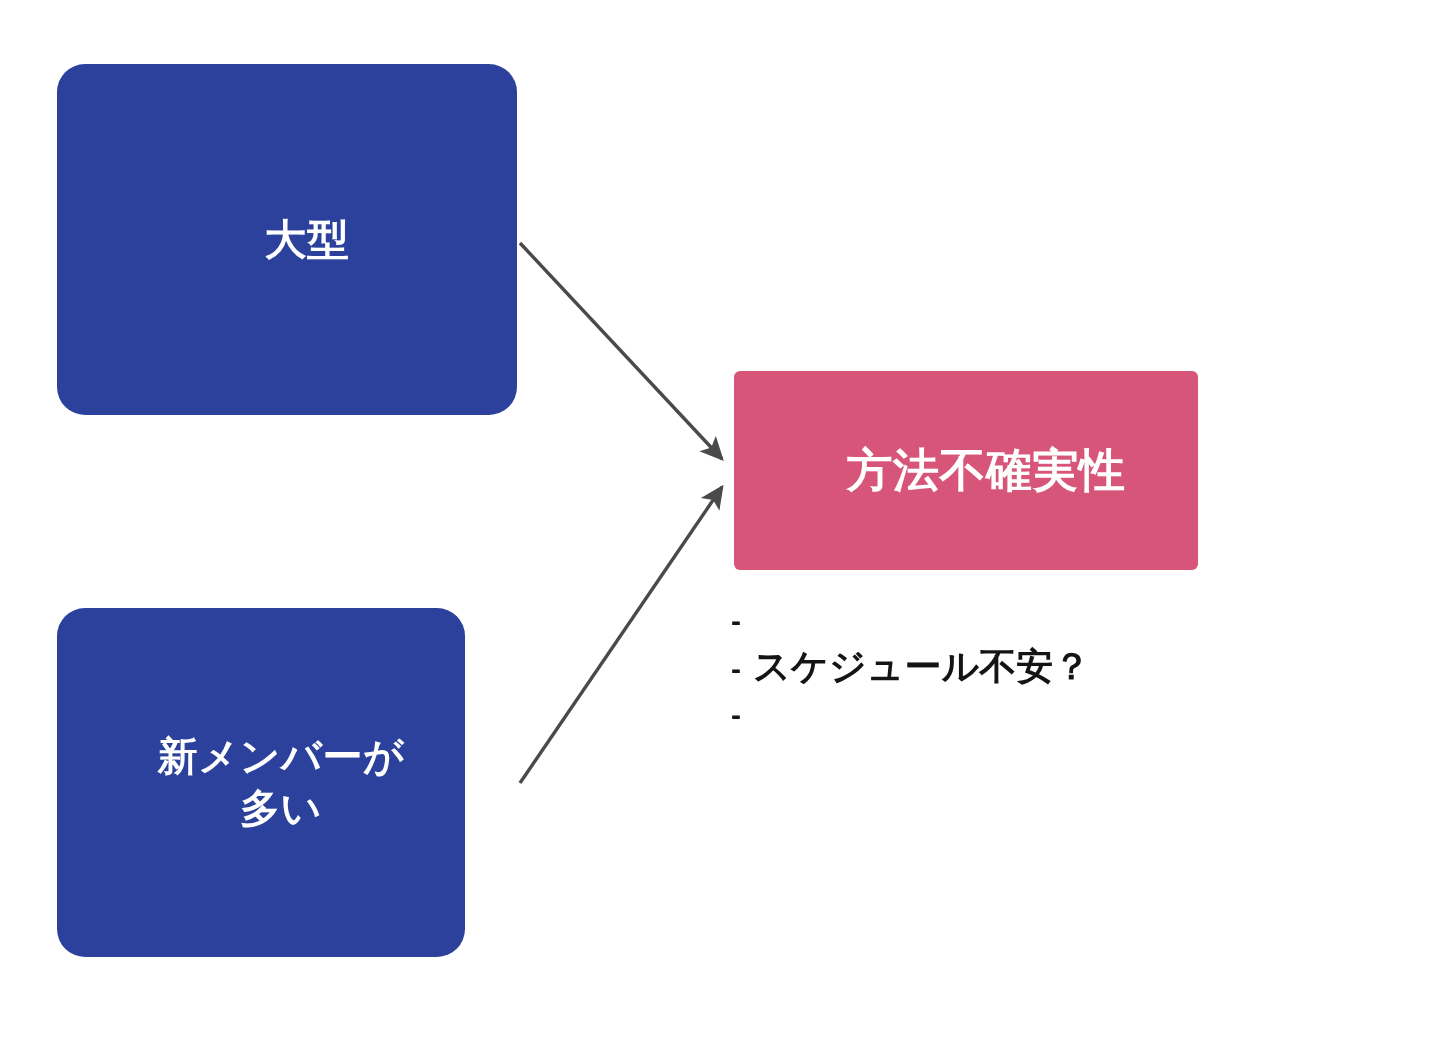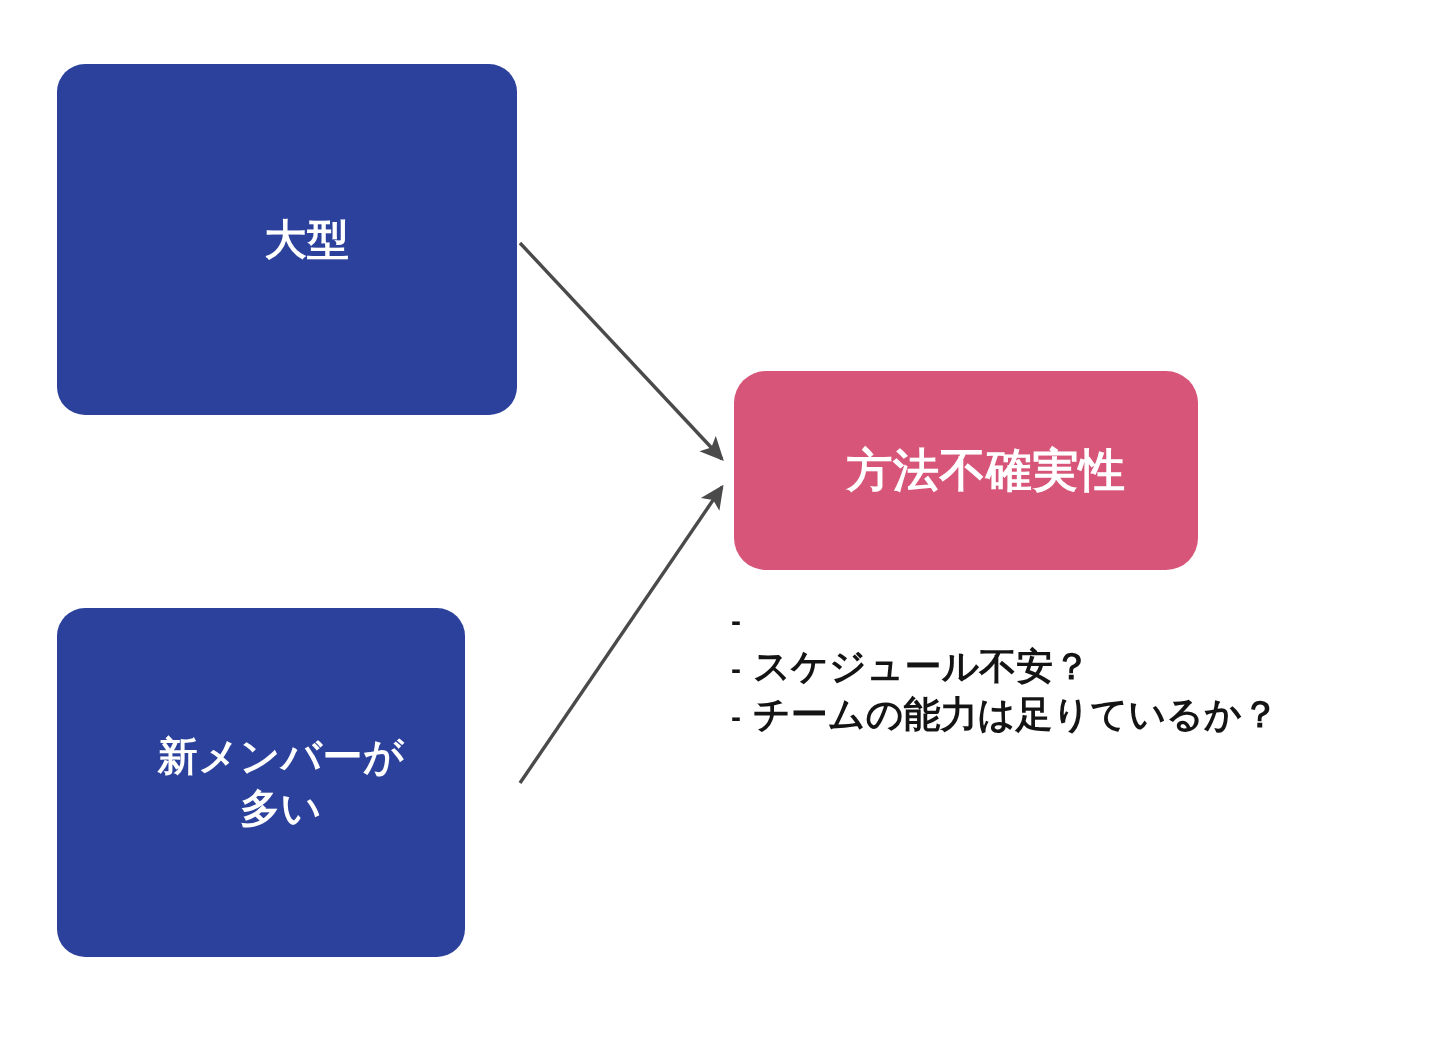--- a/index.html
+++ b/index.html
@@ -45,21 +45,21 @@
   }
   #node-cause-2 {
     left: 57px;
     top: 608px;
     width: 408px;
     height: 349px;
     font-size: 40px;
   }
   .node-effect {
     background: #D75578;
-    border-radius: 32px;
+    border-radius: 6px;
     font-size: 46px;
     left: 734px;
     top: 371px;
     width: 464px;
     height: 199px;
   }
   .node-label {
     display: block;
     white-space: pre-line;
   }
@@ -130,17 +130,16 @@
   <div id="notes">
     <div class="note-line">
       <span class="note-dash">-</span>
     </div>
     <div class="note-line">
       <span class="note-dash">-</span>
       <span class="note-text">スケジュール不安？</span>
     </div>
     <div class="note-line">
       <span class="note-dash">-</span>
-      <span class="note-text">チームの能力は足りているか？</span>
     </div>
   </div>
 
 </div>
 
 </body></html>

